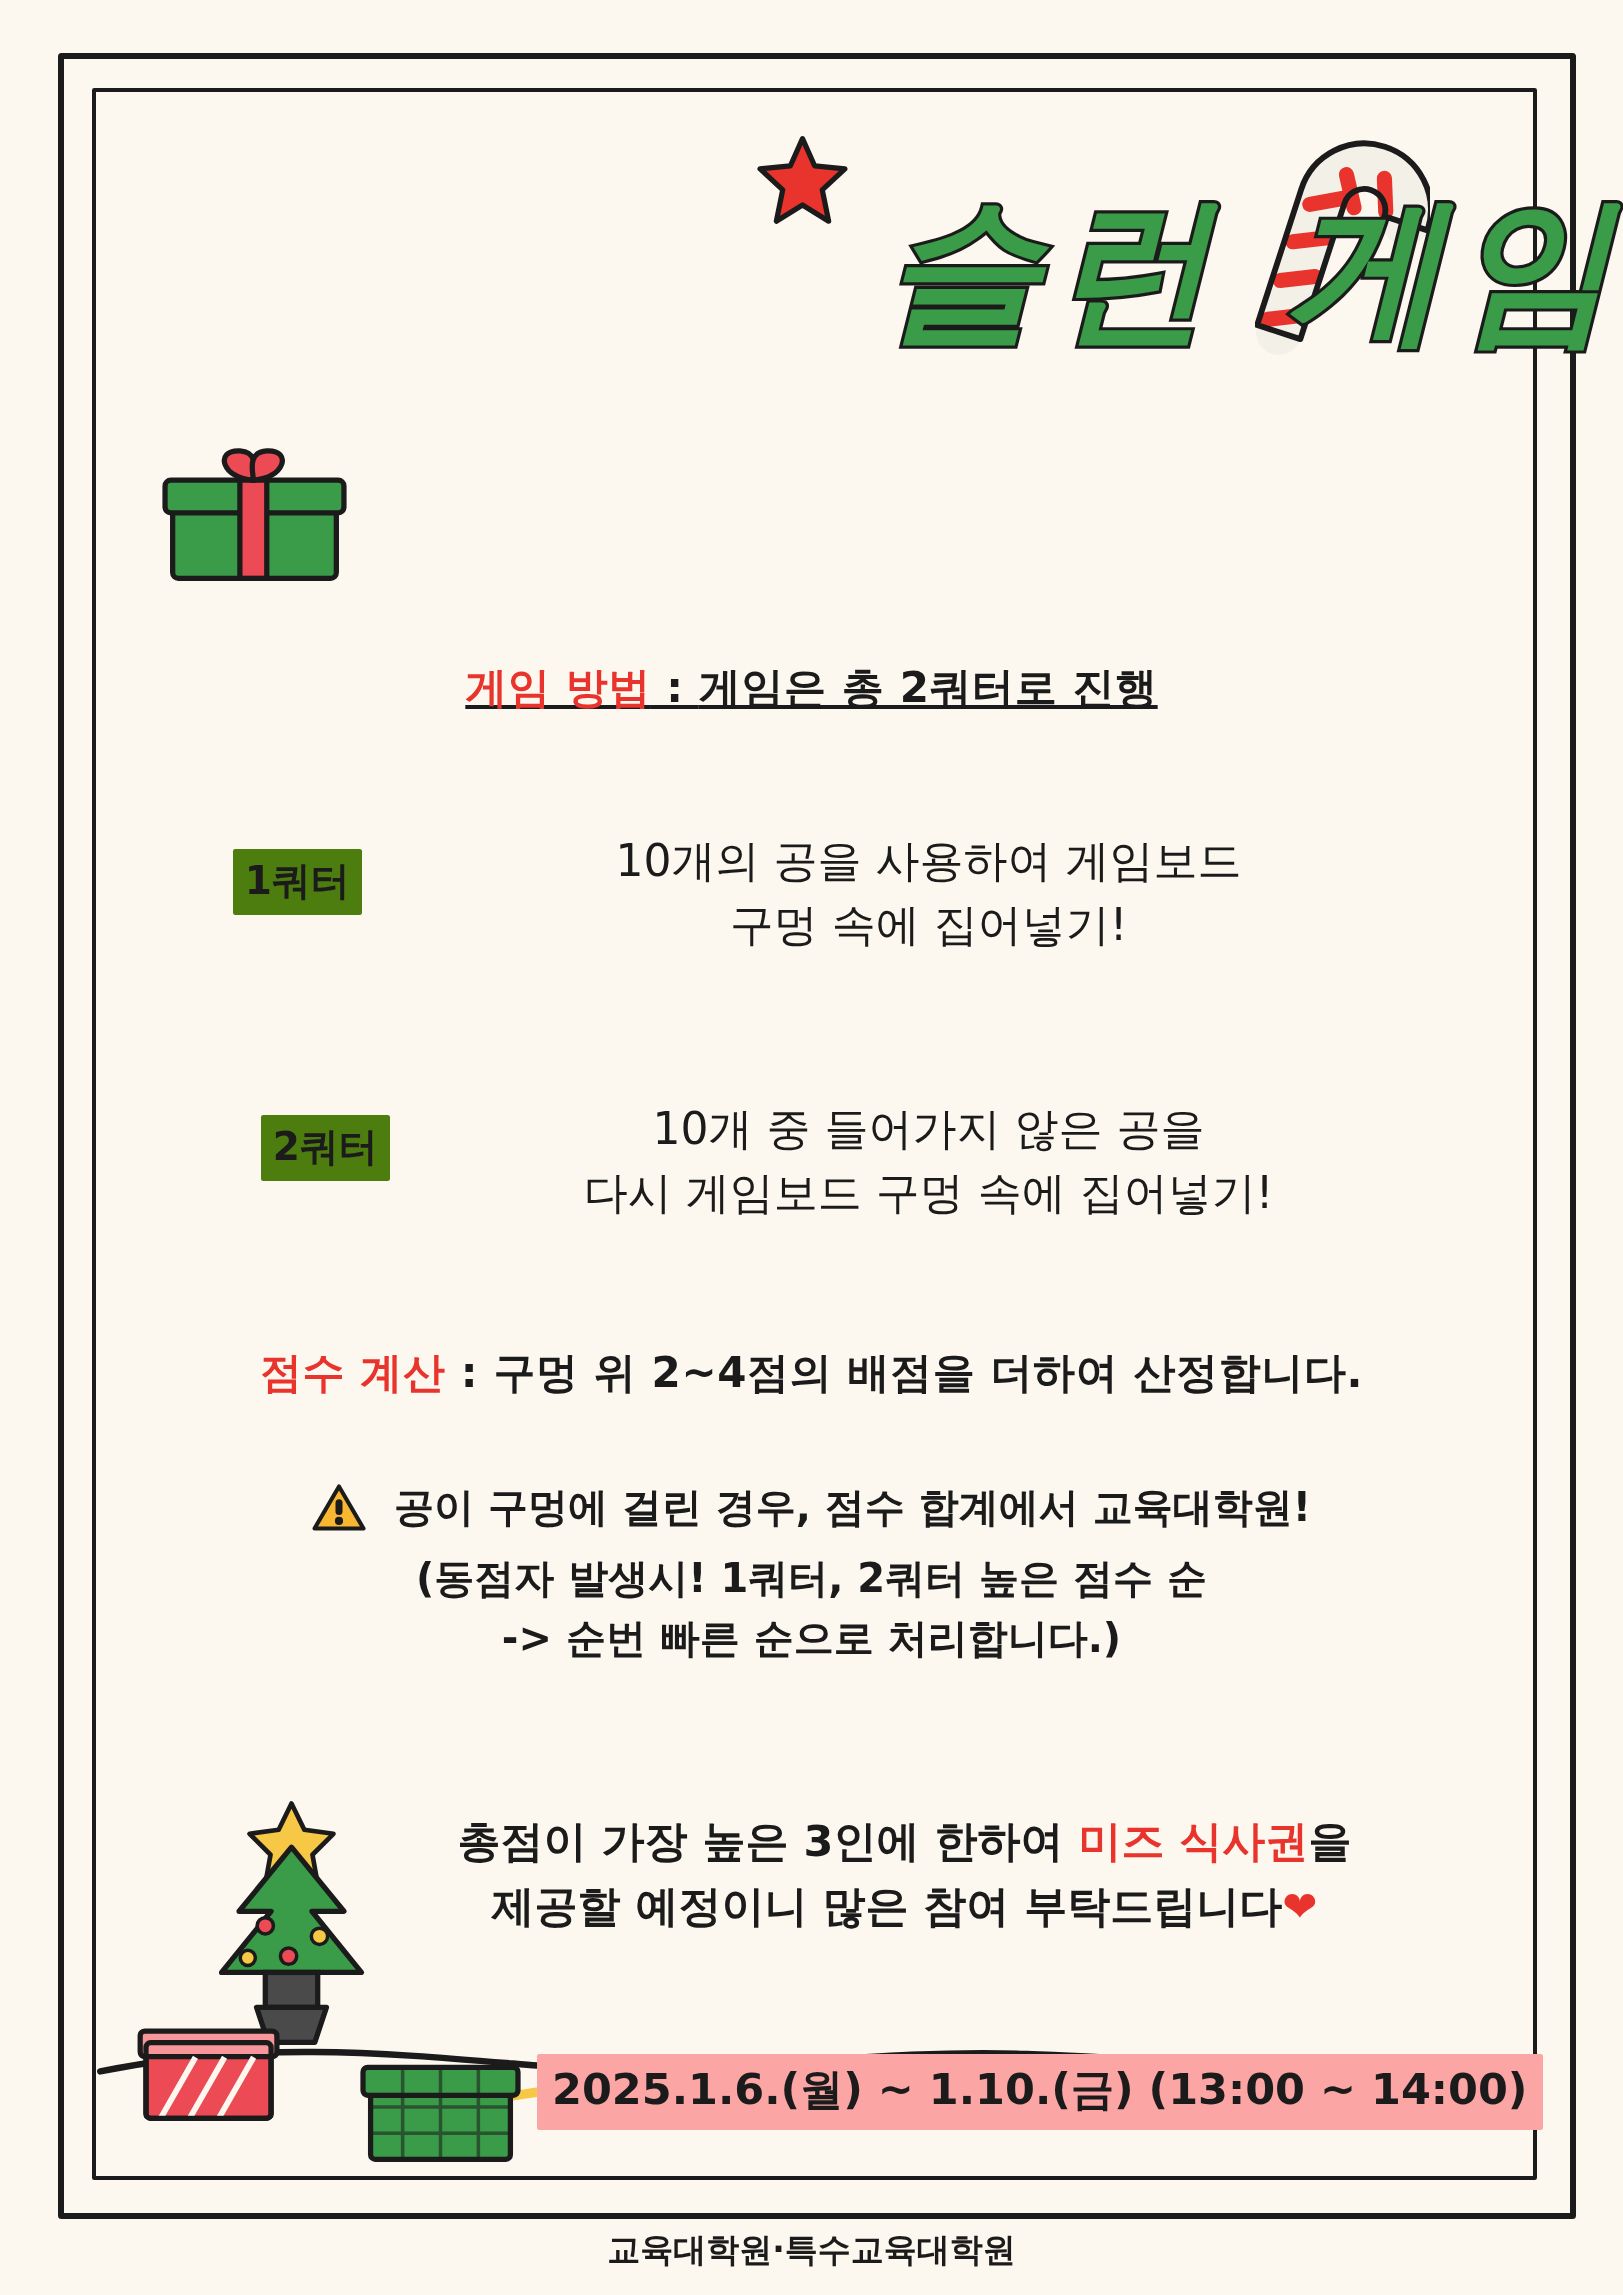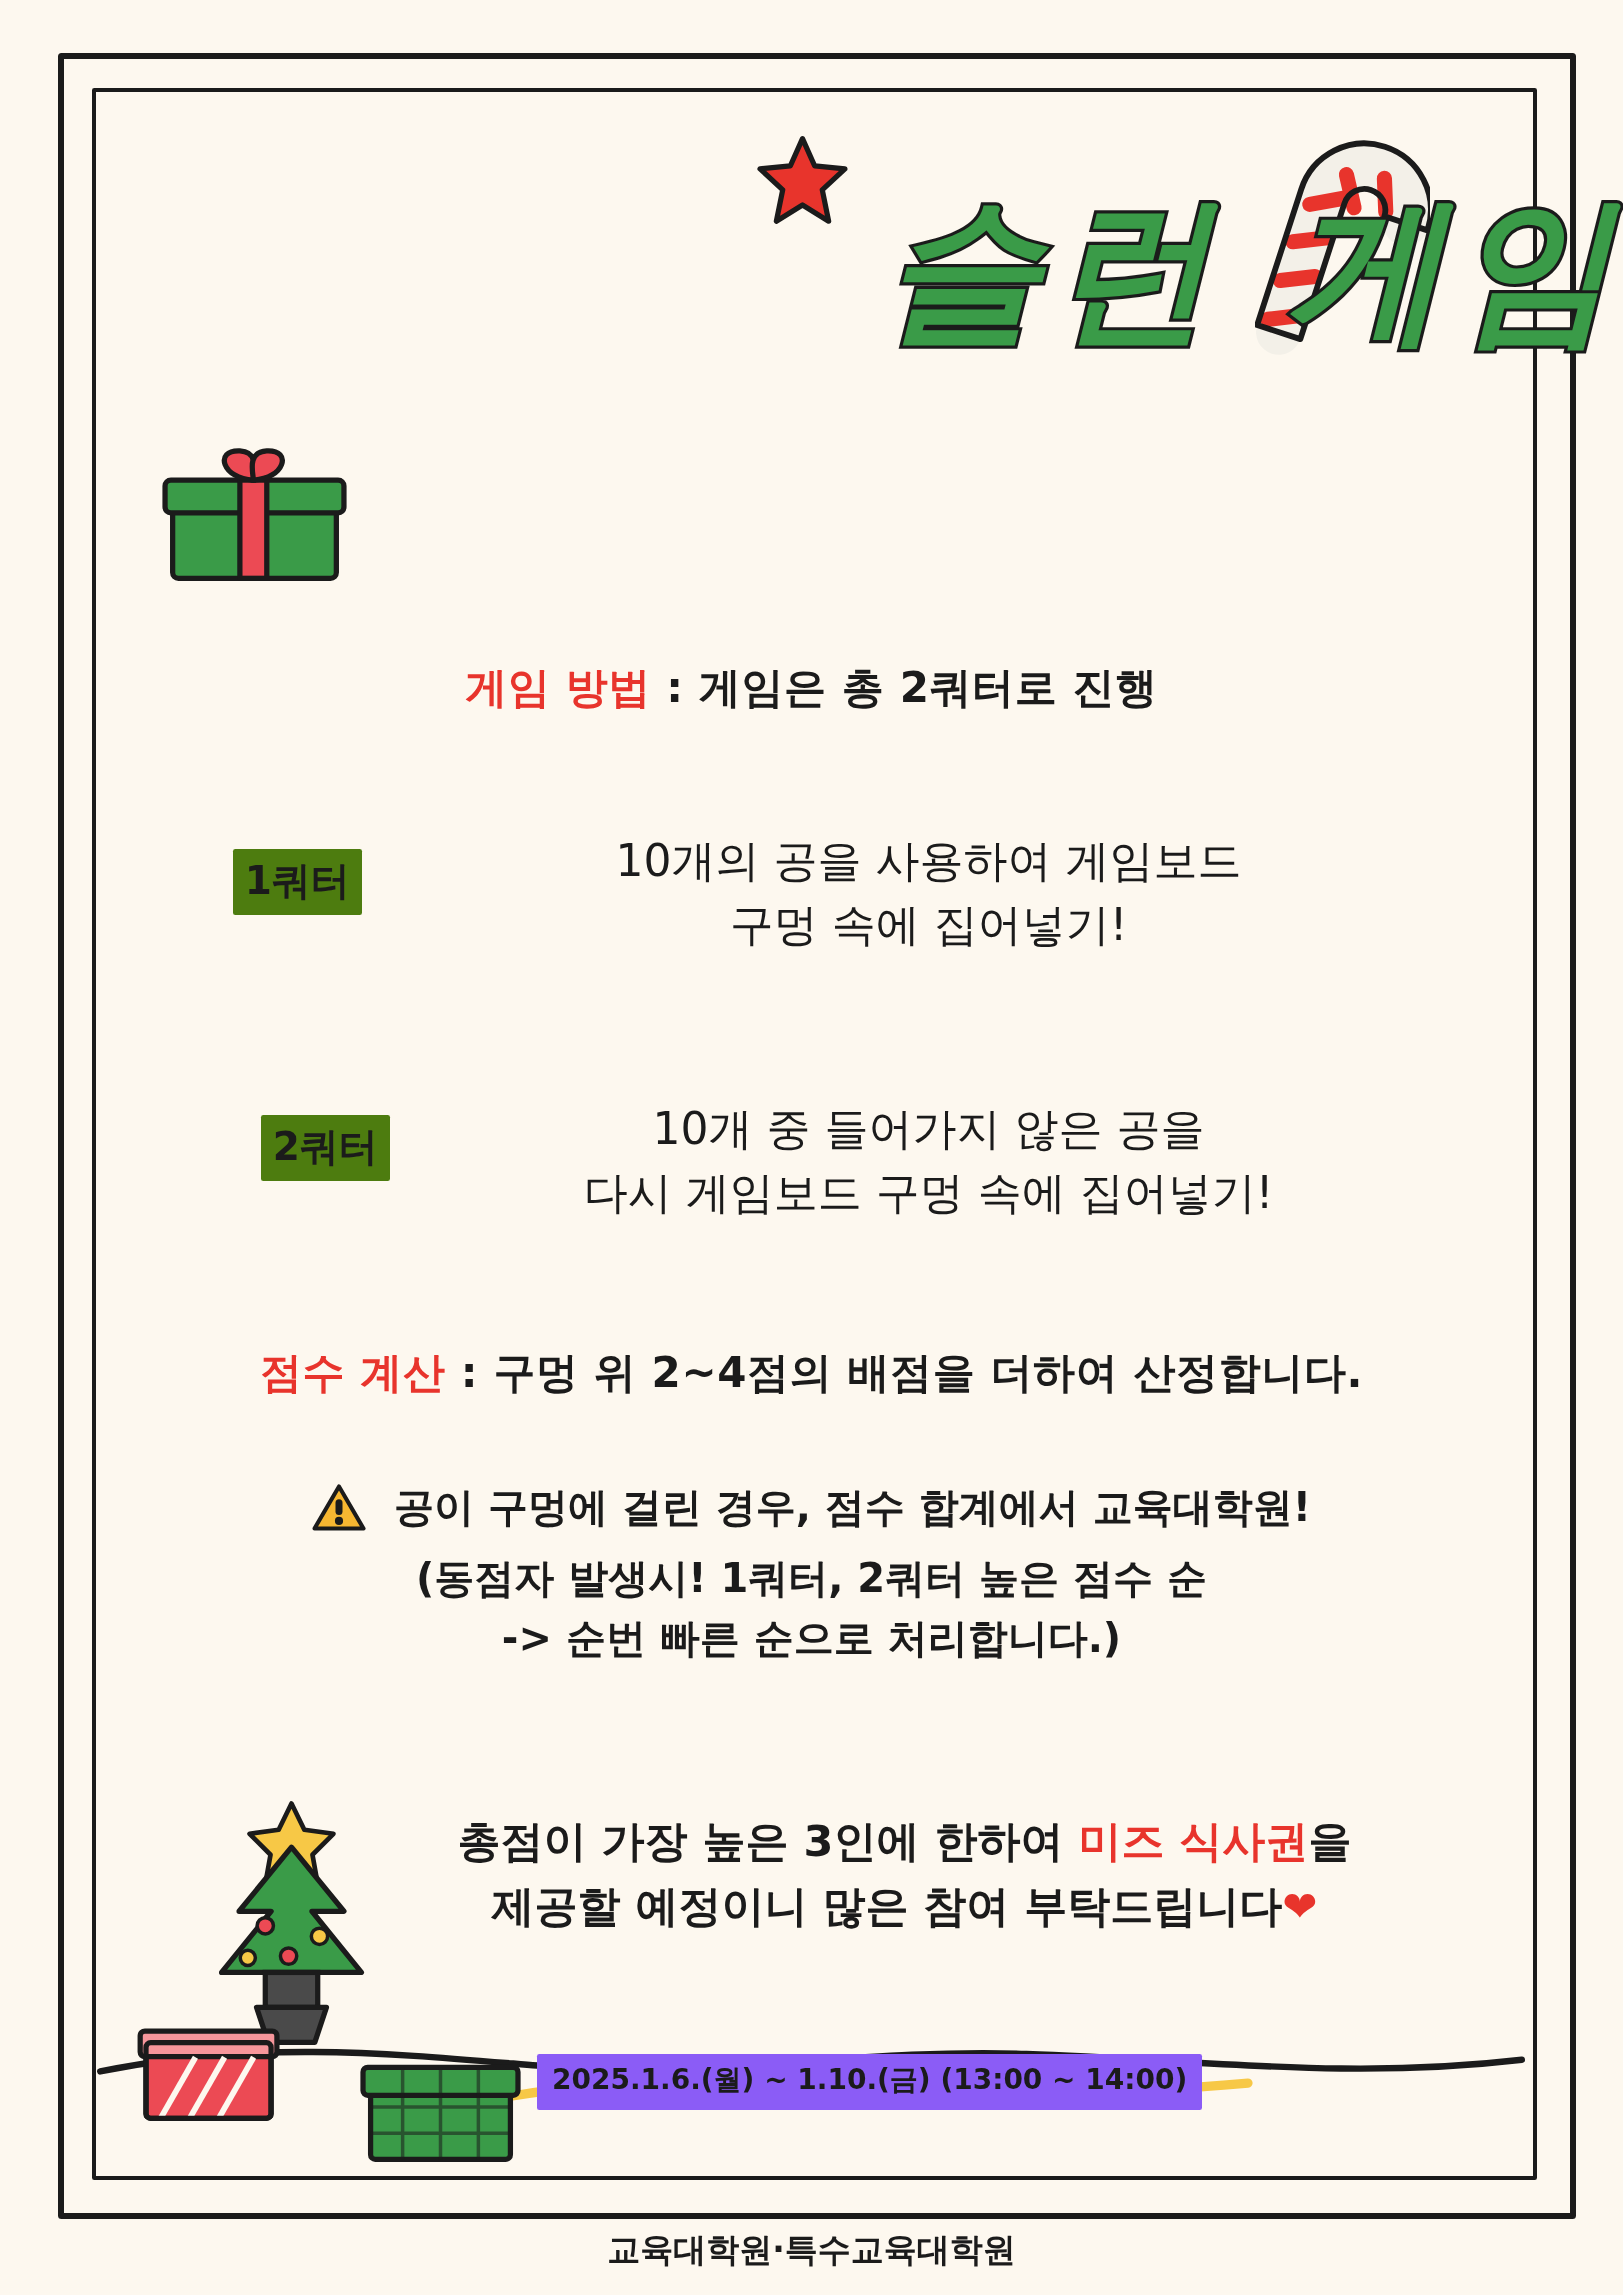--- a/index.html
+++ b/index.html
@@ -78,21 +78,21 @@
     font-family: "DejaVu Sans", "Liberation Sans", sans-serif;
     font-weight: 800;
     color: #1b1b1b;
     background: #4d7c0f;
     padding: 4.7px 11.7px 7px 11.7px;
     border-radius: 2.3px;
     font-size: 39px;
   }
 
   #prep     { top: 514px;  font-size: 42px; }
-  #howto    { top: 660px; font-size: 42px; }
+  #howto    { top: 660px; font-size: 42px; text-decoration: underline; }
 
   .q-body {
     position: absolute;
     left: 374px;
     width: 1109px;
     text-align: center;
     font-family: "DejaVu Sans", "Liberation Sans", sans-serif;
     font-weight: 400;
     font-size: 44px;
     line-height: 1.45;
@@ -134,26 +134,26 @@
     line-height: 1.5;
     color: #1b1b1b;
   }
   .heart { color: #e8342c; font-size: 42px; }
 
   
   .date-banner {
     position: absolute;
     left: 537px;
     top: 2054px;
-    background: #8b5cf6;
+    background: #fca5a5;
     padding: 7px 15px 10.5px 15px;
     border-radius: 2.3px;
     font-family: "DejaVu Sans", "Liberation Sans", sans-serif;
     font-weight: 800;
-    font-size: 28px;
+    font-size: 43px;
     color: #1b1b1b;
     white-space: nowrap;
   }
 
   .footer {
     position: absolute;
     top: 2228px;
     width: 100%;
     text-align: center;
     font-family: "DejaVu Sans", "Liberation Sans", sans-serif;

